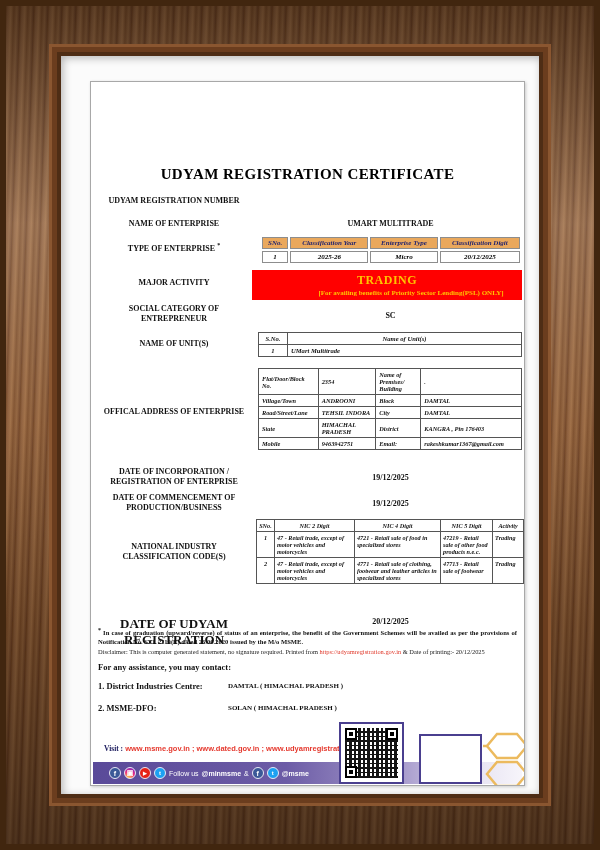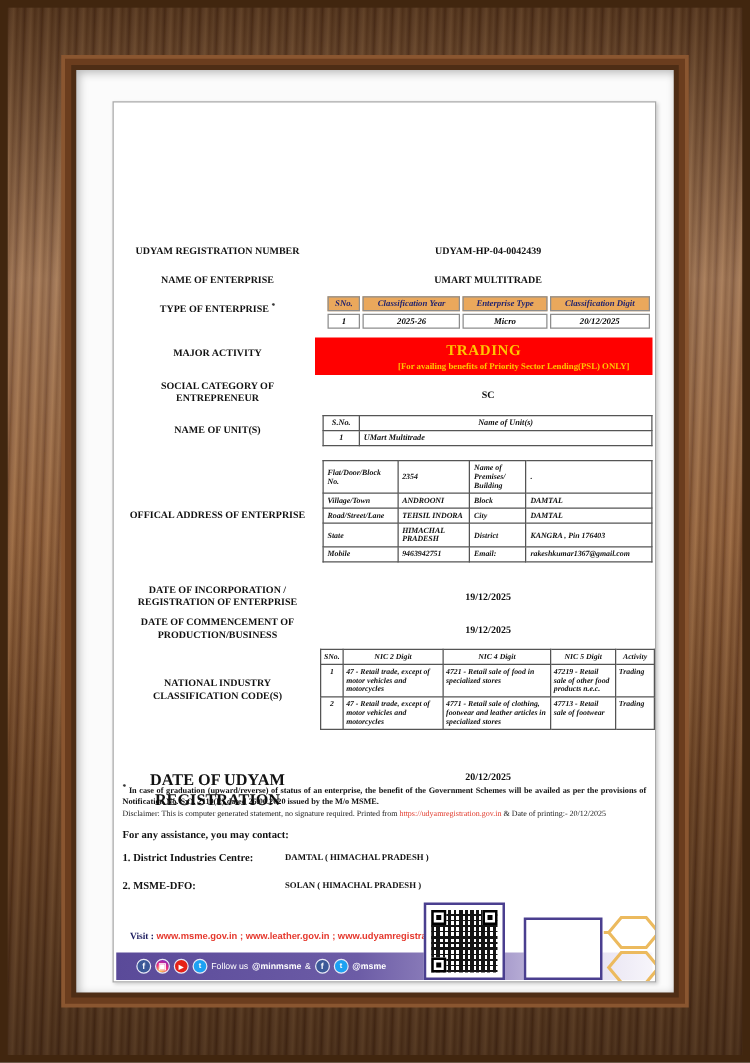--- a/index.html
+++ b/index.html
@@ -80,23 +80,23 @@
   #stampBox{left:328px;top:652px;width:63px;height:50px;background:#fff;border:2px solid #4a3f8f;box-sizing:border-box;}
   #hexes{left:392px;top:650px;width:45px;height:53px;}
 </style>
 </head>
 <body>
 
 <div id="frame">
   <div id="mat">
     <div id="paper">
 
+      <div class="abs" id="title">UDYAM REGISTRATION CERTIFICATE</div>
 
       <div class="abs lblcol" style="top:114px">UDYAM REGISTRATION NUMBER</div>
-      <div class="abs valcol" style="top:114px">UDYAM-HP-04-0042439</div>
 
       <div class="abs lblcol" style="top:137px">NAME OF ENTERPRISE</div>
       <div class="abs valcol" style="top:137px">UMART MULTITRADE</div>
 
       <div class="abs lblcol" style="top:160px"><span>TYPE OF ENTERPRISE</span> <sup class="star">*</sup></div>
       <table class="abs" id="typeTable">
         <tbody>
             <tr>
           <th>SNo.</th>
           <th>Classification Year</th>
@@ -217,21 +217,21 @@
       </div>
       <div class="abs contactRow" style="top:621px">
         <span>2. MSME-DFO:</span>
         <span class="cval">SOLAN ( HIMACHAL PRADESH )</span>
       </div>
 
       <div class="abs" id="visitLine">
         <span class="navy">Visit :</span>
         <span class="red">www.msme.gov.in</span>
         <span class="red">;</span>
-        <span class="red">www.leather.gov.in</span>
+        <span class="red">www.dated.gov.in</span>
         <span class="red">;</span>
         <span class="red">www.udyamregistration.gov.in</span>
       </div>
 
       <div class="abs" id="banner">
         <span class="sicon fb">f</span>
         <span class="sicon ig">▣</span>
         <span class="sicon yt">▶</span>
         <span class="sicon tw">t</span>
         <span>Follow us</span>

